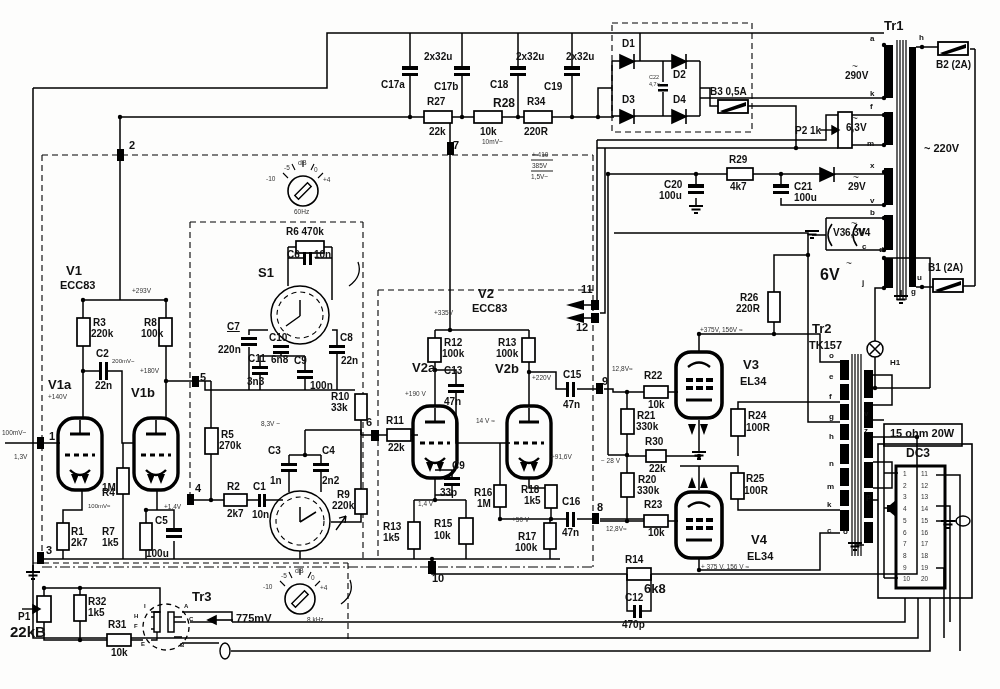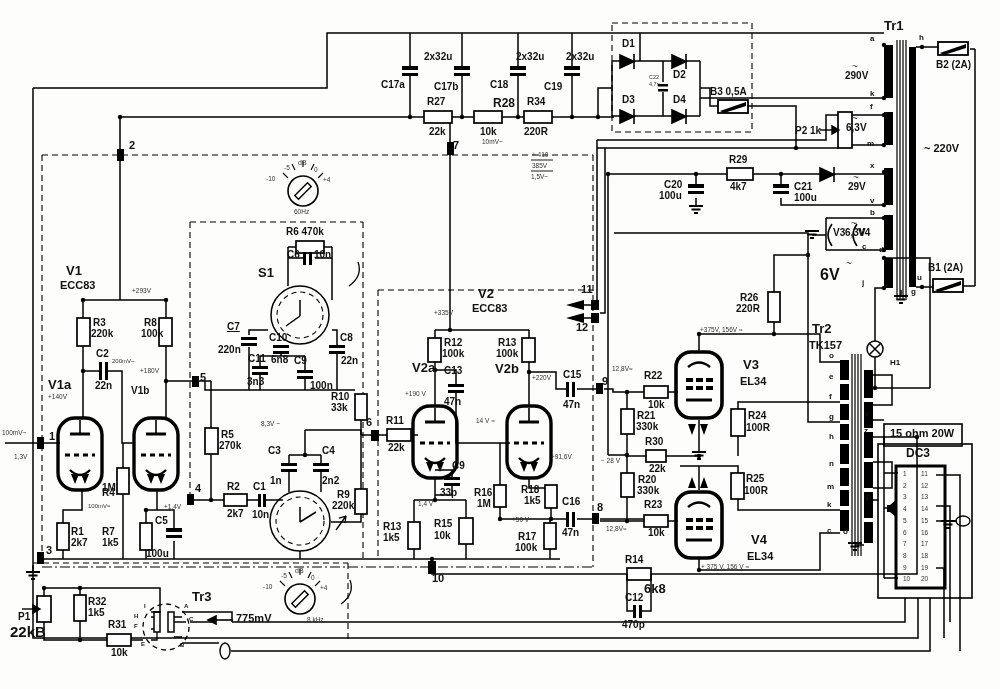--- a/index.html
+++ b/index.html
@@ -483,21 +483,21 @@
       <div class="lb" style="left: 93px; top: 318px; font-size: 10px;">R3</div>
       <div class="lb" style="left: 91px; top: 329px; font-size: 10px;">220k</div>
       <div class="lb" style="left: 144px; top: 318px; font-size: 10px;">R8</div>
       <div class="lb" style="left: 141px; top: 329px; font-size: 10px;">100k</div>
       <div class="lb" style="left: 96px; top: 349px; font-size: 10px;">C2</div>
       <div class="lb n" style="left: 112px; top: 358px; font-size: 6px;">200mV~</div>
       <div class="lb" style="left: 95px; top: 381px; font-size: 10px;">22n</div>
       <div class="lb n" style="left: 140px; top: 368px; font-size: 6.5px;">+180V</div>
       <div class="lb" style="left: 48px; top: 378px; font-size: 13px;">V1a</div>
       <div class="lb n" style="left: 48px; top: 394px; font-size: 6.5px;">+140V</div>
-      <div class="lb" style="left: 131px; top: 386px; font-size: 10px;">V1b</div>
+      <div class="lb" style="left: 131px; top: 386px; font-size: 13px;">V1b</div>
       <div class="lb" style="left: 200px; top: 372px; font-size: 11px;">5</div>
       <div class="lb" style="left: 221px; top: 430px; font-size: 10px;">R5</div>
       <div class="lb" style="left: 219px; top: 441px; font-size: 10px;">270k</div>
       <div class="lb" style="left: 286px; top: 227px; font-size: 10px;">R6 470k</div>
       <div class="lb" style="left: 287px; top: 250px; font-size: 10px;">C6</div>
       <div class="lb" style="left: 314px; top: 250px; font-size: 10px;">10n</div>
       <div class="lb" style="left: 258px; top: 266px; font-size: 13px;">S1</div>
       <div class="lb" style="left: 227px; top: 322px; font-size: 10px; text-decoration: underline;">C7</div>
       <div class="lb" style="left: 218px; top: 345px; font-size: 10px;">220n</div>
       <div class="lb" style="left: 269px; top: 333px; font-size: 10px;">C10</div>

